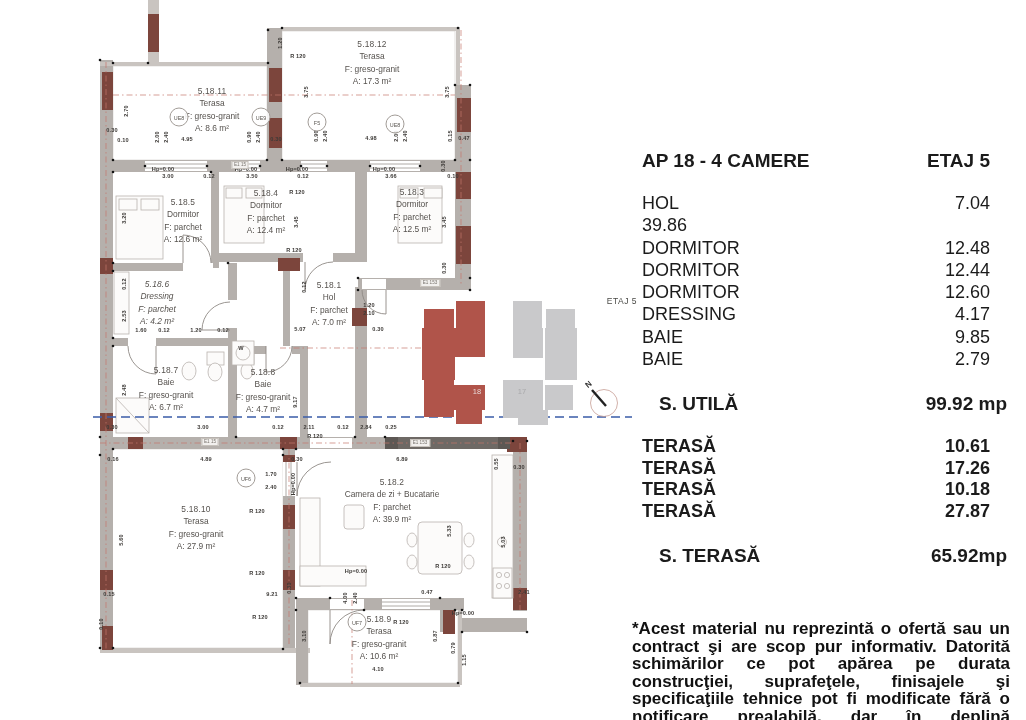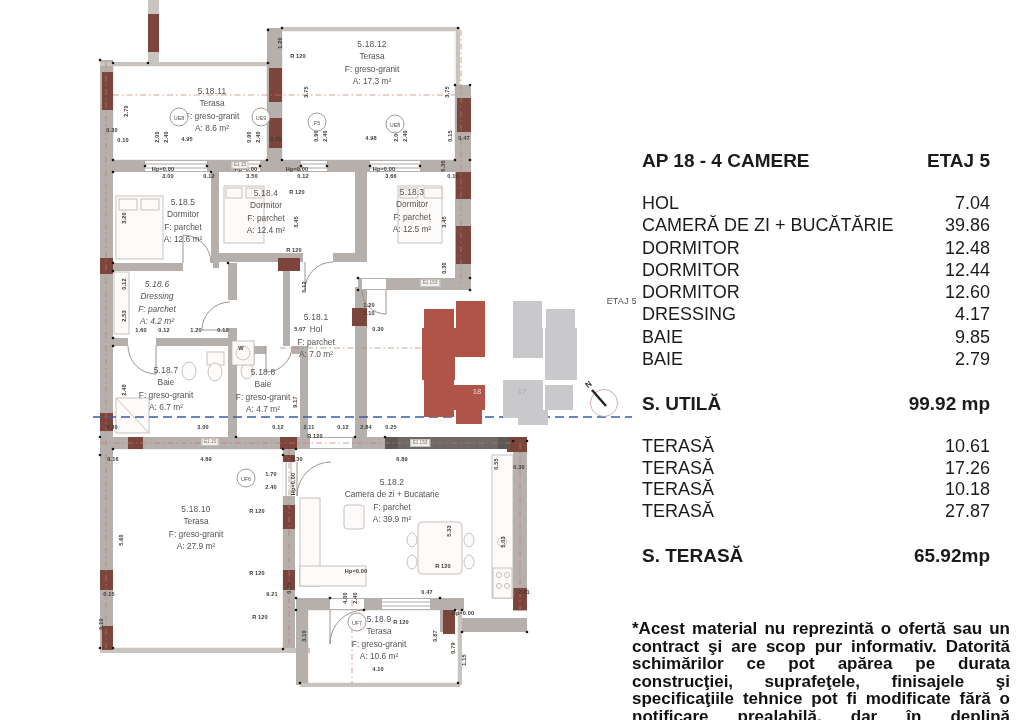--- a/index.html
+++ b/index.html
@@ -31,23 +31,23 @@
   }
   
   #panel{position:absolute;left:642px;top:0;width:348px;color:#1b1b1b;}
   .title-row{
     position:absolute;top:150px;left:0;width:100%;display:flex;
     justify-content:space-between;font-size:19px;font-weight:700;line-height:22px;
   }
   #room-rows{position:absolute;top:192px;left:0;width:100%;}
   #terasa-rows{position:absolute;top:436px;left:0;width:100%;}
   .prow{display:flex;justify-content:space-between;font-size:18px;height:22.3px;line-height:22.3px;}
-  #terasa-rows .prow{height:21.6px;line-height:21.6px;}
+  #terasa-rows .prow{height:21.6px;line-height:21.6px;font-weight:bold;}
   .total-row{
-    position:absolute;left:0;width:100%;display:flex;justify-content:space-between;
+    position:absolute;left:17px;width:100%;display:flex;justify-content:space-between;
     font-size:19px;font-weight:700;line-height:22px;
   }
   #total-util{top:393px;}
   #total-terasa{top:545px;}
   #disclaimer{
     position:absolute;top:620px;left:-10px;width:378px;
     font-size:17px;font-weight:700;line-height:17.5px;text-align:justify;color:#111;
   }
 </style>
 </head>
@@ -346,21 +346,21 @@
         <div class="rname">Dormitor</div>
         <div class="rfin">F: parchet</div>
         <div class="rarea">A: 12.5 m²</div>
       </div>
       <div class="room-label" style="left: 157px; top: 303px; font-style: italic;">
         <div class="rid">5.18.6</div>
         <div class="rname">Dressing</div>
         <div class="rfin">F: parchet</div>
         <div class="rarea">A: 4.2 m²</div>
       </div>
-      <div class="room-label" style="left: 316px; top: 304px; margin-top: 32px;">
+      <div class="room-label" style="left: 329px; top: 304px;">
         <div class="rid">5.18.1</div>
         <div class="rname">Hol</div>
         <div class="rfin">F: parchet</div>
         <div class="rarea">A: 7.0 m²</div>
       </div>
       <div class="room-label" style="left: 166px; top: 389px;">
         <div class="rid">5.18.7</div>
         <div class="rname">Baie</div>
         <div class="rfin">F: greso-granit</div>
         <div class="rarea">A: 6.7 m²</div>
@@ -498,21 +498,20 @@
     <span>AP 18 - 4 CAMERE</span>
     <span>ETAJ 5</span>
   </div>
 
   <div id="room-rows">
       <div class="prow">
         <span>HOL</span>
         <span>7.04</span>
       </div>
       <div class="prow">
-        <span>CAMERĂ DE ZI + BUCĂTĂRIE</span>
         <span>39.86</span>
       </div>
       <div class="prow">
         <span>DORMITOR</span>
         <span>12.48</span>
       </div>
       <div class="prow">
         <span>DORMITOR</span>
         <span>12.44</span>
       </div>

